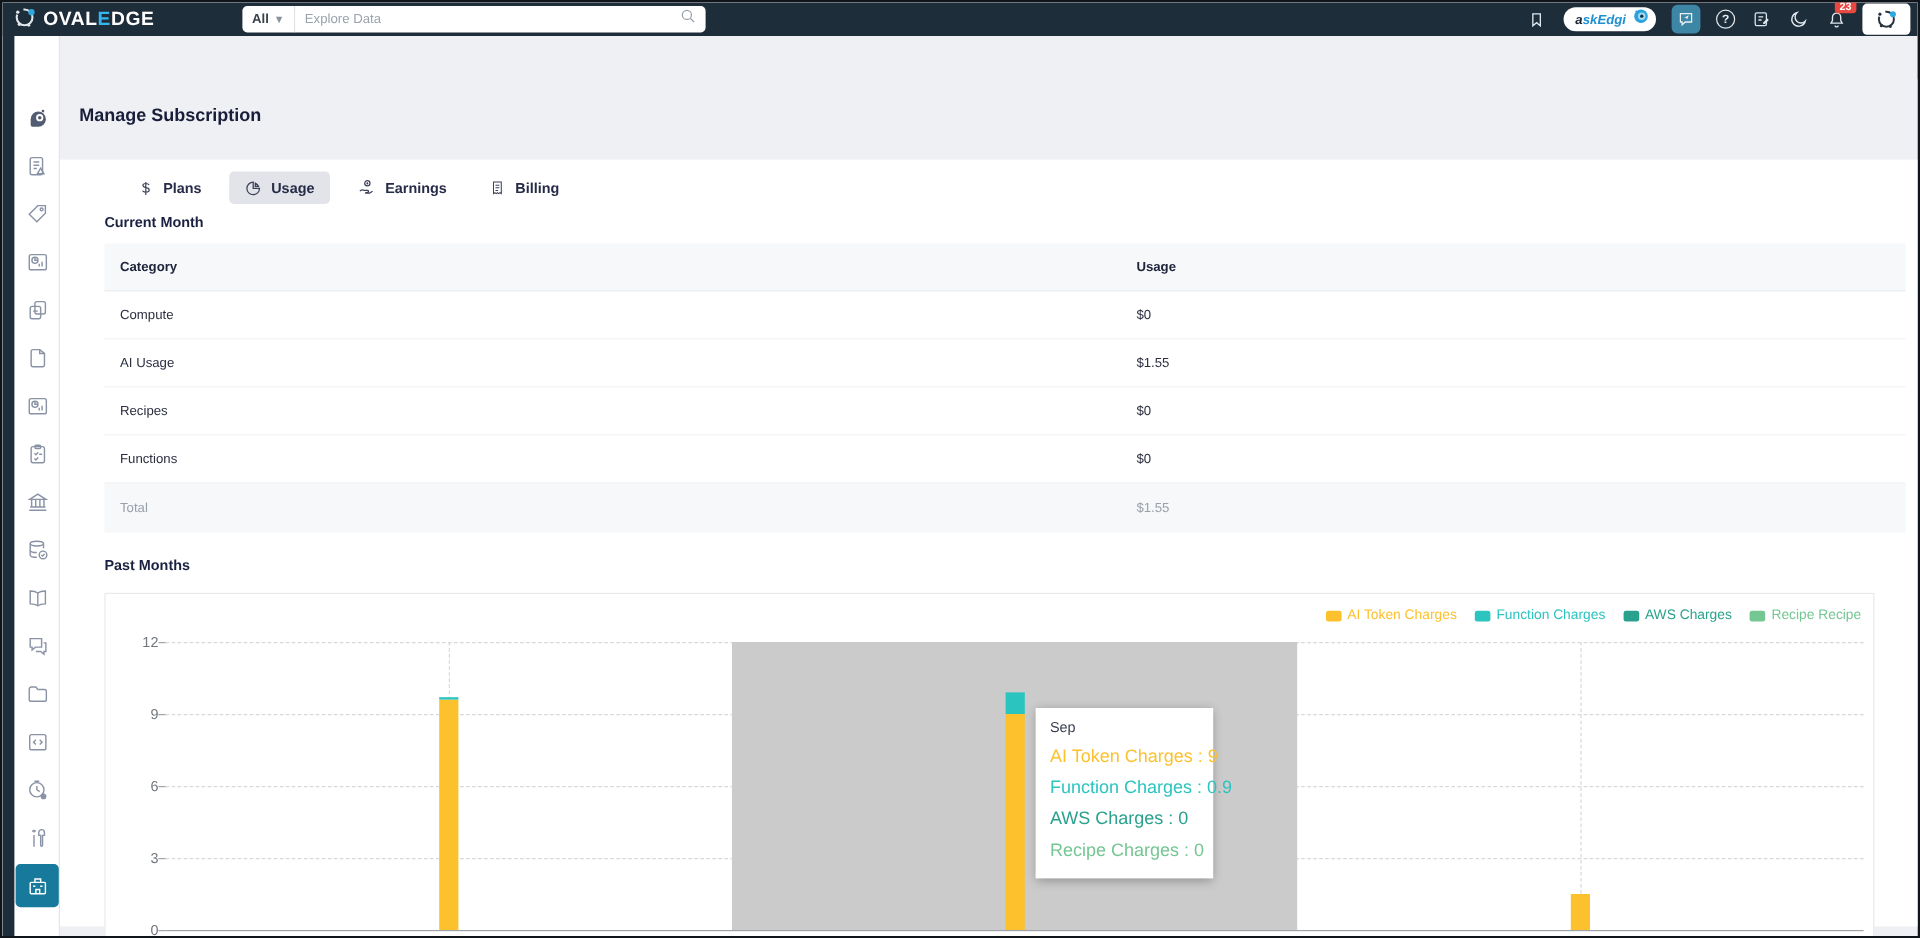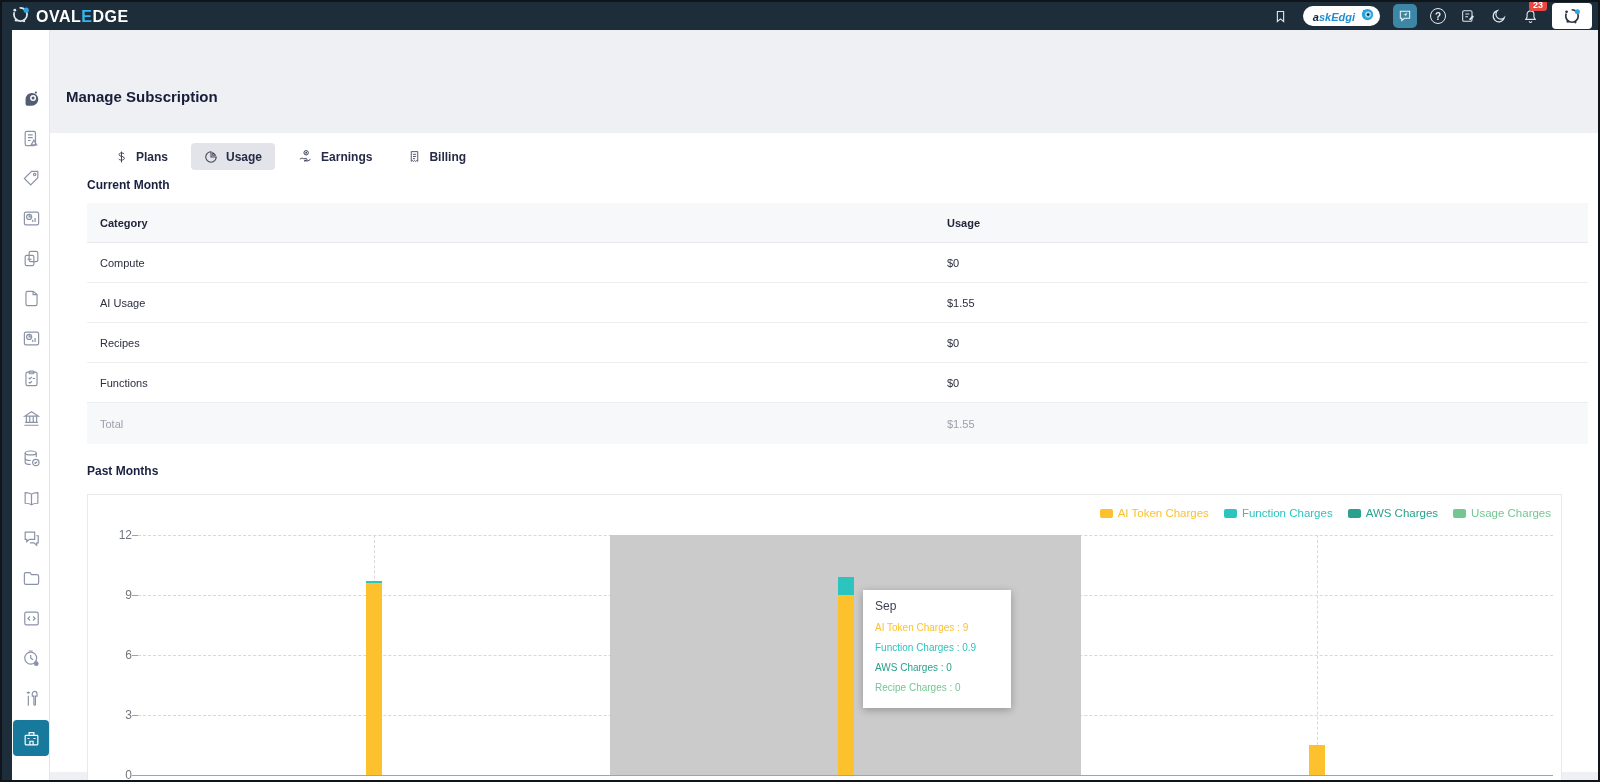--- a/index.html
+++ b/index.html
@@ -65,41 +65,54 @@
   .gridline { position:absolute; border-top:1px dashed #d8d8d8; z-index:1; }
   .vline { position:absolute; border-left:1px dashed #d8d8d8; z-index:1; }
   .band { position:absolute; background:#cbcbcb; z-index:2; }
   .xaxis { position:absolute; border-top:1px solid #9fa4a9; z-index:2; }
   .ytick-lab { position:absolute; width:40px; text-align:right; font-size:12px; color:#72777d; z-index:2; }
   .ytick-mark { position:absolute; width:6px; border-top:1px solid #9fa4a9; z-index:2; }
   .bar-seg { position:absolute; z-index:3; }
   .xlab { position:absolute; text-align:center; font-size:12px; color:#6a7076; z-index:2; }
   .tooltip { position:absolute; left:775px; top:95px; width:148px; background:#fff; box-shadow:0 2px 8px rgba(0,0,0,.28); padding:9px 12px 6px; z-index:6; }
   .tooltip .tt-title { font-size:12px; color:#3a3f51; margin-bottom:4px; }
-  .tooltip .tt-line { font-size:10px; margin:9px 0; white-space:nowrap; }
+  .tooltip .tt-line { font-size:15px; margin:9px 0; white-space:nowrap; }
 </style>
 </head>
 <body>
 
 <div class="frame">
 
   <header class="navbar">
     <div class="logo">
       <span>
         <svg width="21" height="21" viewBox="0 0 24 24">
             <circle cx="12" cy="12" r="7.5" fill="none" stroke="#dfe7ee" stroke-width="2" stroke-dasharray="26 8"></circle>
             <circle cx="18.5" cy="7" r="3" fill="#2ea8e0"></circle>
             <circle cx="5.5" cy="7" r="1.6" fill="#dfe7ee"></circle>
             <circle cx="7" cy="18.5" r="1.6" fill="#dfe7ee"></circle>
             <circle cx="16" cy="19.5" r="1.4" fill="#dfe7ee"></circle>
           </svg>
       </span>
       <span class="logo-text"><span>OVAL</span><span class="accent">E</span><span>DGE</span></span>
     </div>
 
+    <div class="searchbar">
+      <div class="search-filter">
+        <span>All</span>
+          <span class="chev">▼</span>
+      </div>
+      <input type="text" placeholder="Explore Data" style="">
+      <span class="search-glass">
+        <svg width="13" height="13" viewBox="0 0 24 24" fill="none" stroke="#9aa2ac" stroke-width="2">
+            <circle cx="10" cy="10" r="7"></circle>
+            <path d="M15.5 15.5L21 21"></path>
+          </svg>
+      </span>
+    </div>
 
     <div class="nav-right">
       <span class="nav-ic">
         <svg width="15" height="15" viewBox="0 0 24 24" fill="none" stroke="#dfe7ee" stroke-width="1.8">
             <path d="M7 4h10v16l-5-4.2L7 20z"></path>
           </svg>
       </span>
       <div class="askedgi-pill">
         <span><span class="t1">a</span><span class="t2">skEdgi</span></span>
         <span>
@@ -391,21 +404,21 @@
             <div class="lg-item">
               <span class="lg-swatch" style="background:#2cc4bf"></span>
               <span style="color:#2cc4bf">Function Charges</span>
             </div>
             <div class="lg-item">
               <span class="lg-swatch" style="background:#2aa18c"></span>
               <span style="color:#2aa18c">AWS Charges</span>
             </div>
             <div class="lg-item">
               <span class="lg-swatch" style="background:#74c693"></span>
-              <span style="color:#74c693">Usage Charges</span>
+              <span style="color:#74c693">Recipe Recipe</span>
             </div>
           </div>
       <div class="band" style="left: 521.667px; top: 40px; width: 471.667px; height: 240px;"></div>
           <div class="ytick-mark" style="left: 44px; top: 280px;"></div>
           <div class="ytick-lab" style="left: 4px; top: 273px;">0</div>
           <div class="gridline" style="left: 50px; top: 220px; width: 1415px;"></div>
           <div class="ytick-mark" style="left: 44px; top: 220px;"></div>
           <div class="ytick-lab" style="left: 4px; top: 213px;">3</div>
           <div class="gridline" style="left: 50px; top: 160px; width: 1415px;"></div>
           <div class="ytick-mark" style="left: 44px; top: 160px;"></div>

